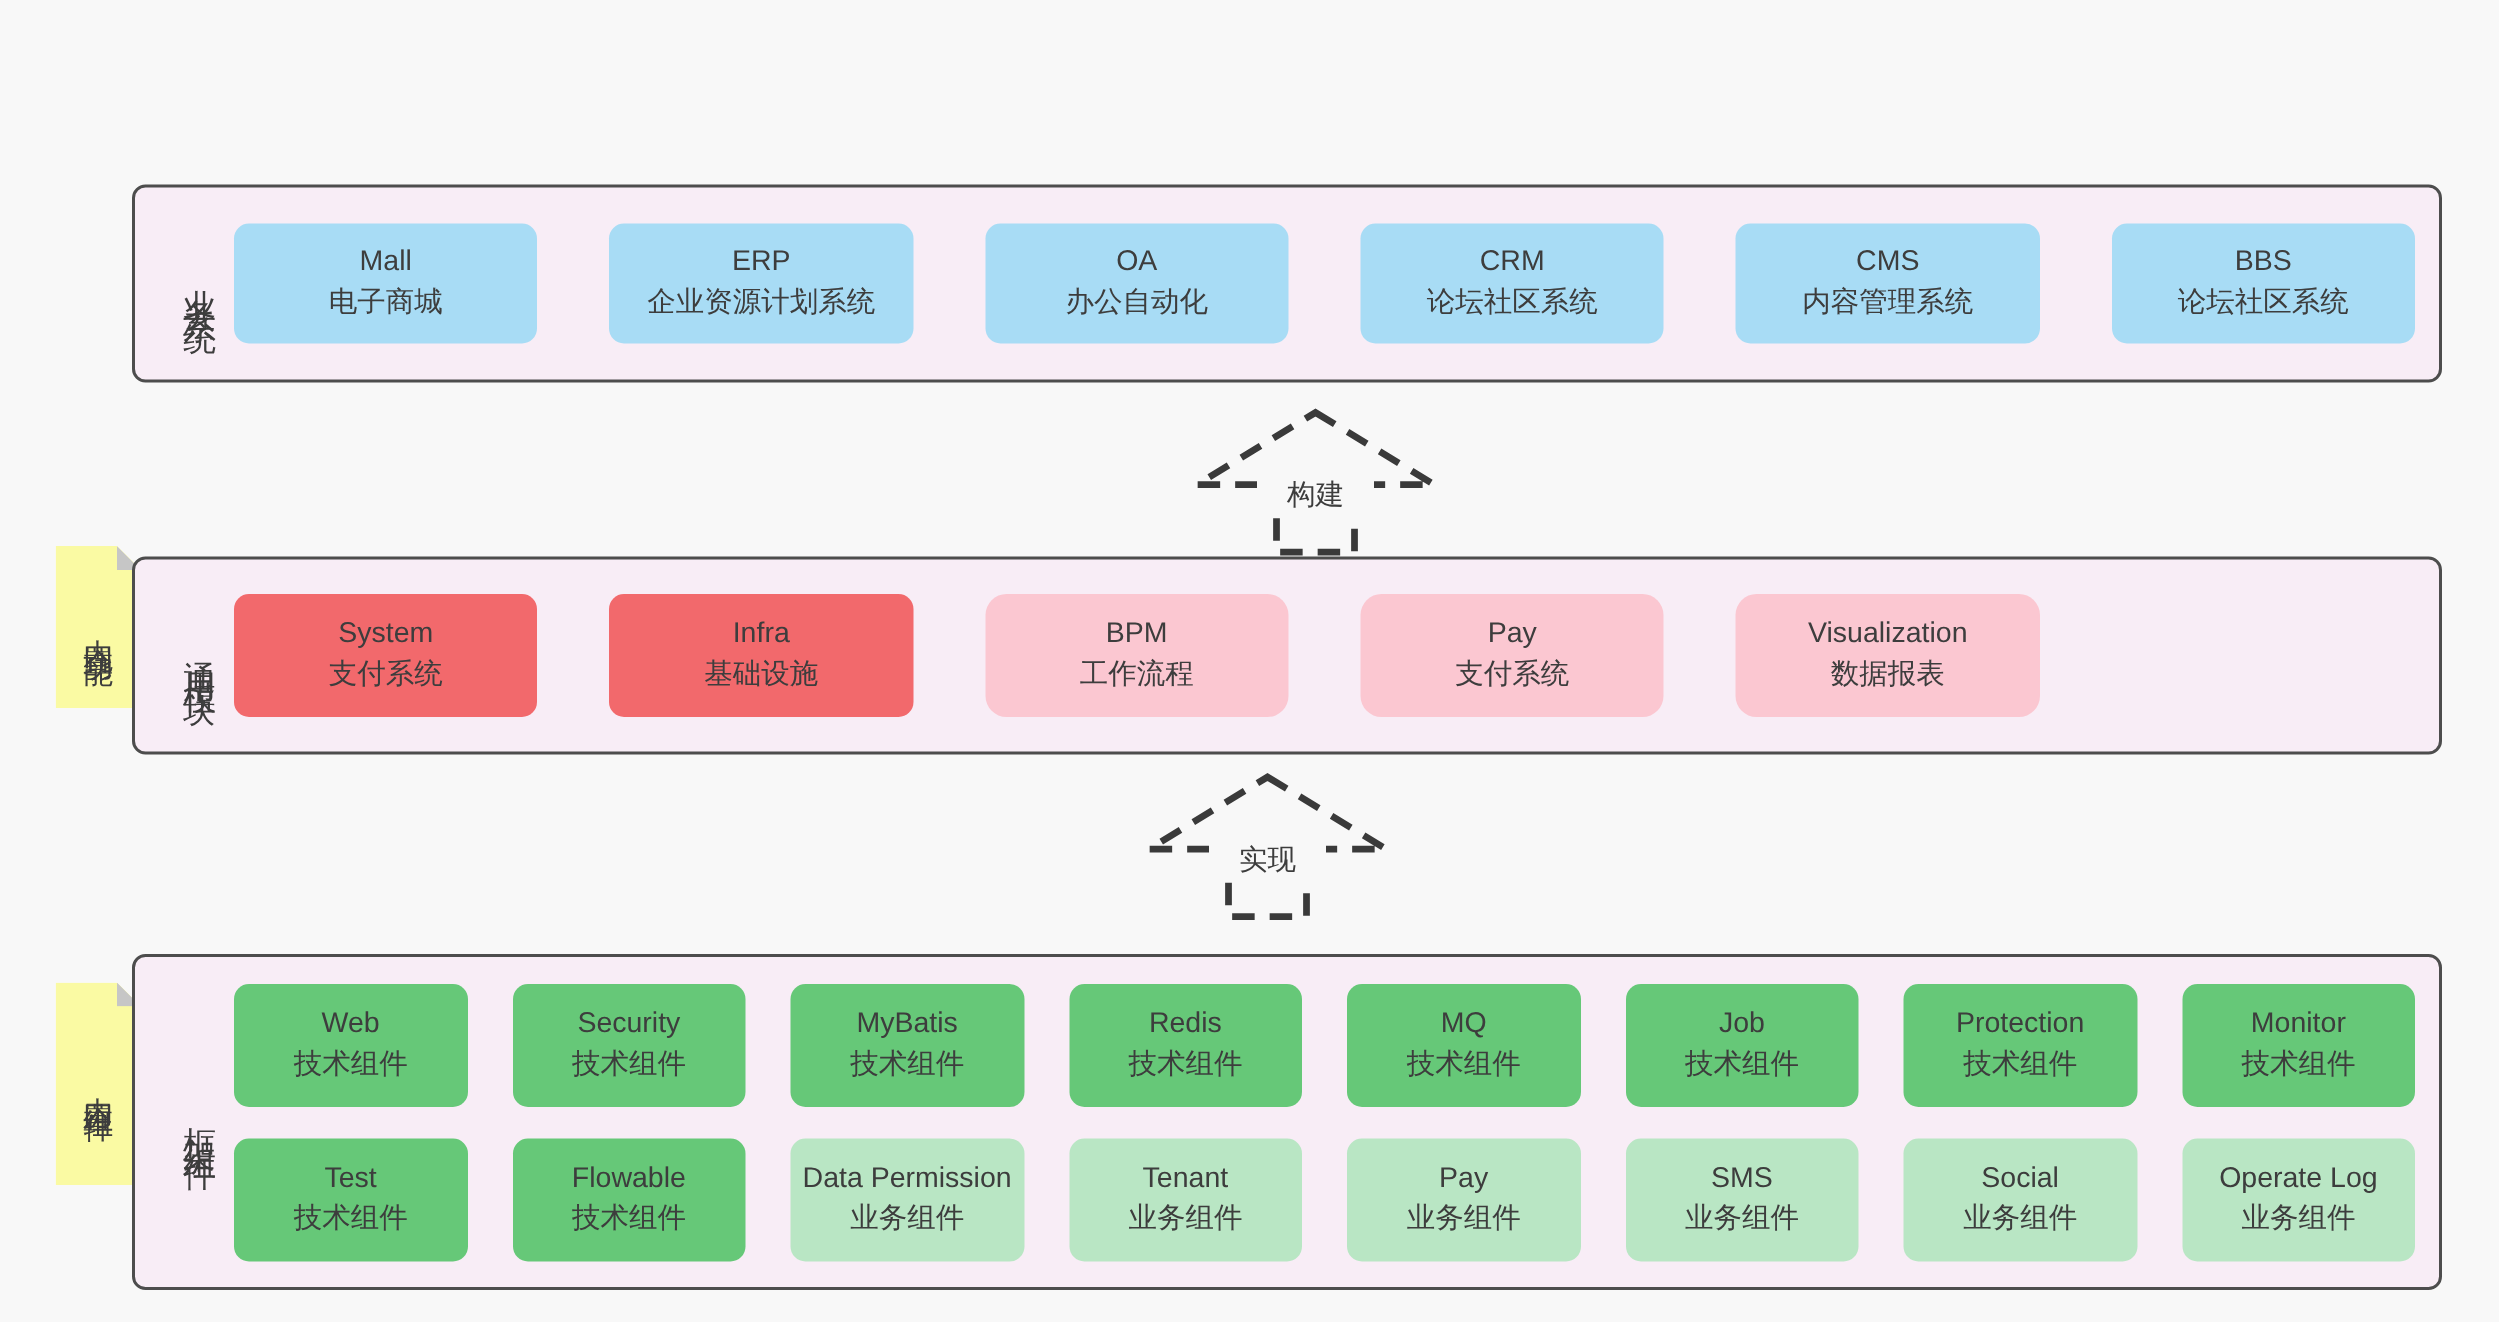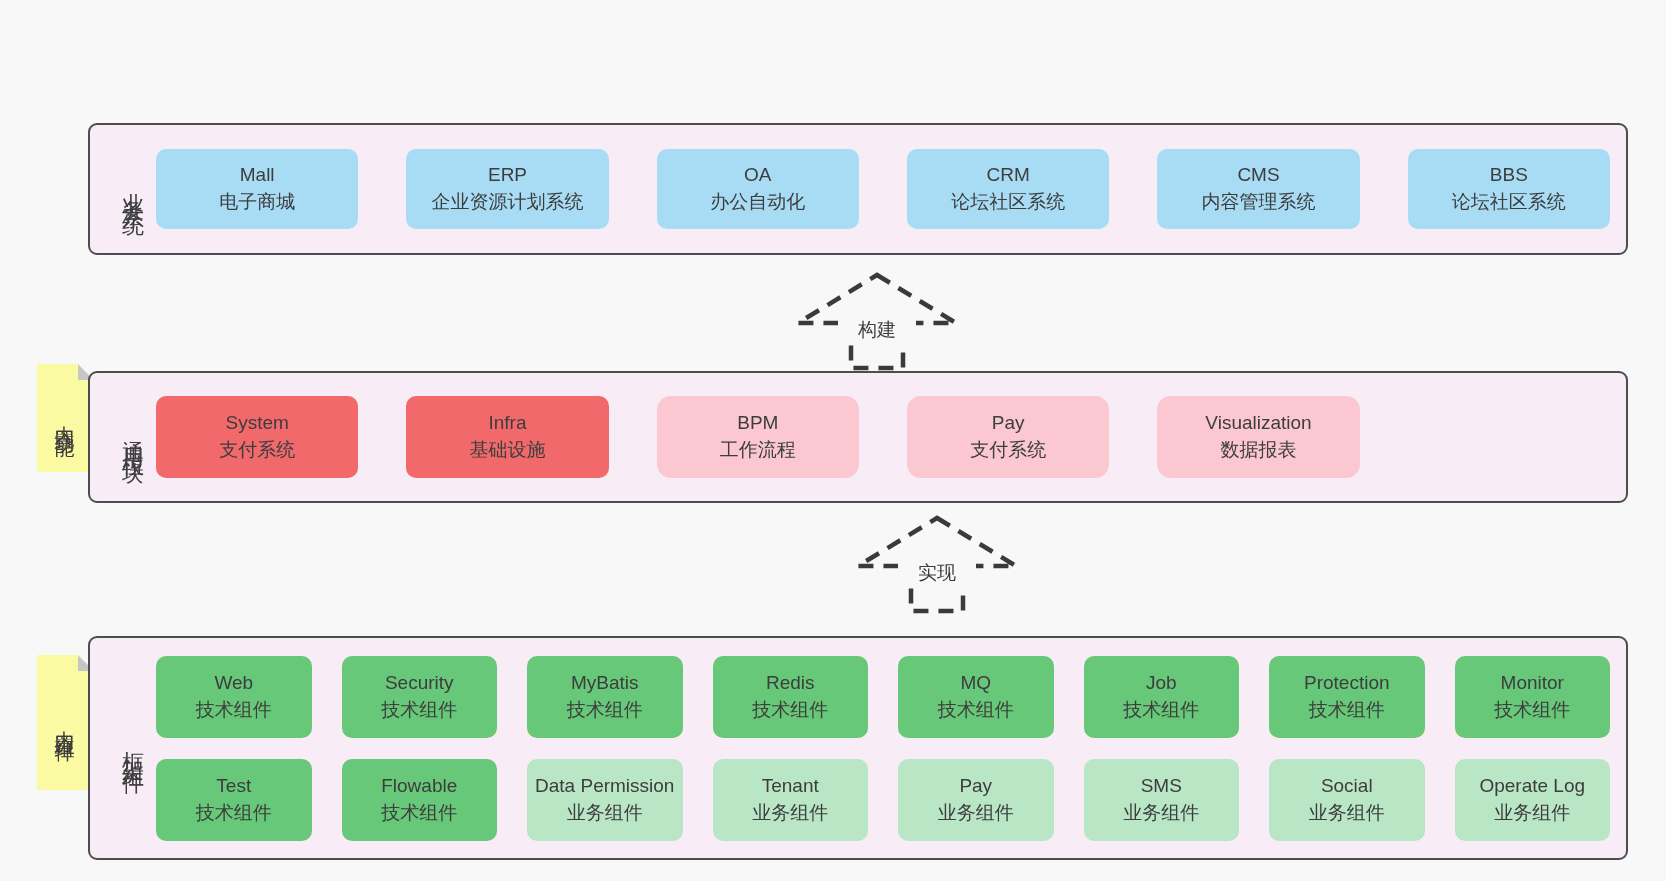--- a/index.html
+++ b/index.html
@@ -50,21 +50,21 @@
     position:absolute;top:0;right:0;width:16px;height:16px;
     background:var(--c-fold);
     clip-path:polygon(0 0,100% 100%,0 100%);
   }
   .note-text{
     writing-mode:vertical-rl;text-orientation:upright;
     font-size:20px;letter-spacing:4px;color:var(--c-text);
   }
   .arrow{position:absolute;width:170px;height:100px;z-index:1;}
   #arrow1{left:792px;top:271px;}
-  #arrow2{left:852px;top:514px;}
+  #arrow2{left:760px;top:514px;}
   .arrow svg{position:absolute;left:0;top:0;}
   .arrow polygon{
     fill:none;stroke:var(--c-arrow);stroke-width:4.5;
     stroke-dasharray:15 10;stroke-linejoin:miter;
   }
   .arrow-label{
     position:absolute;left:50%;top:45px;transform:translateX(-50%);
     background:var(--c-pageBg);padding:1px 20px;font-size:19px;color:var(--c-text);
     white-space:nowrap;
   }

